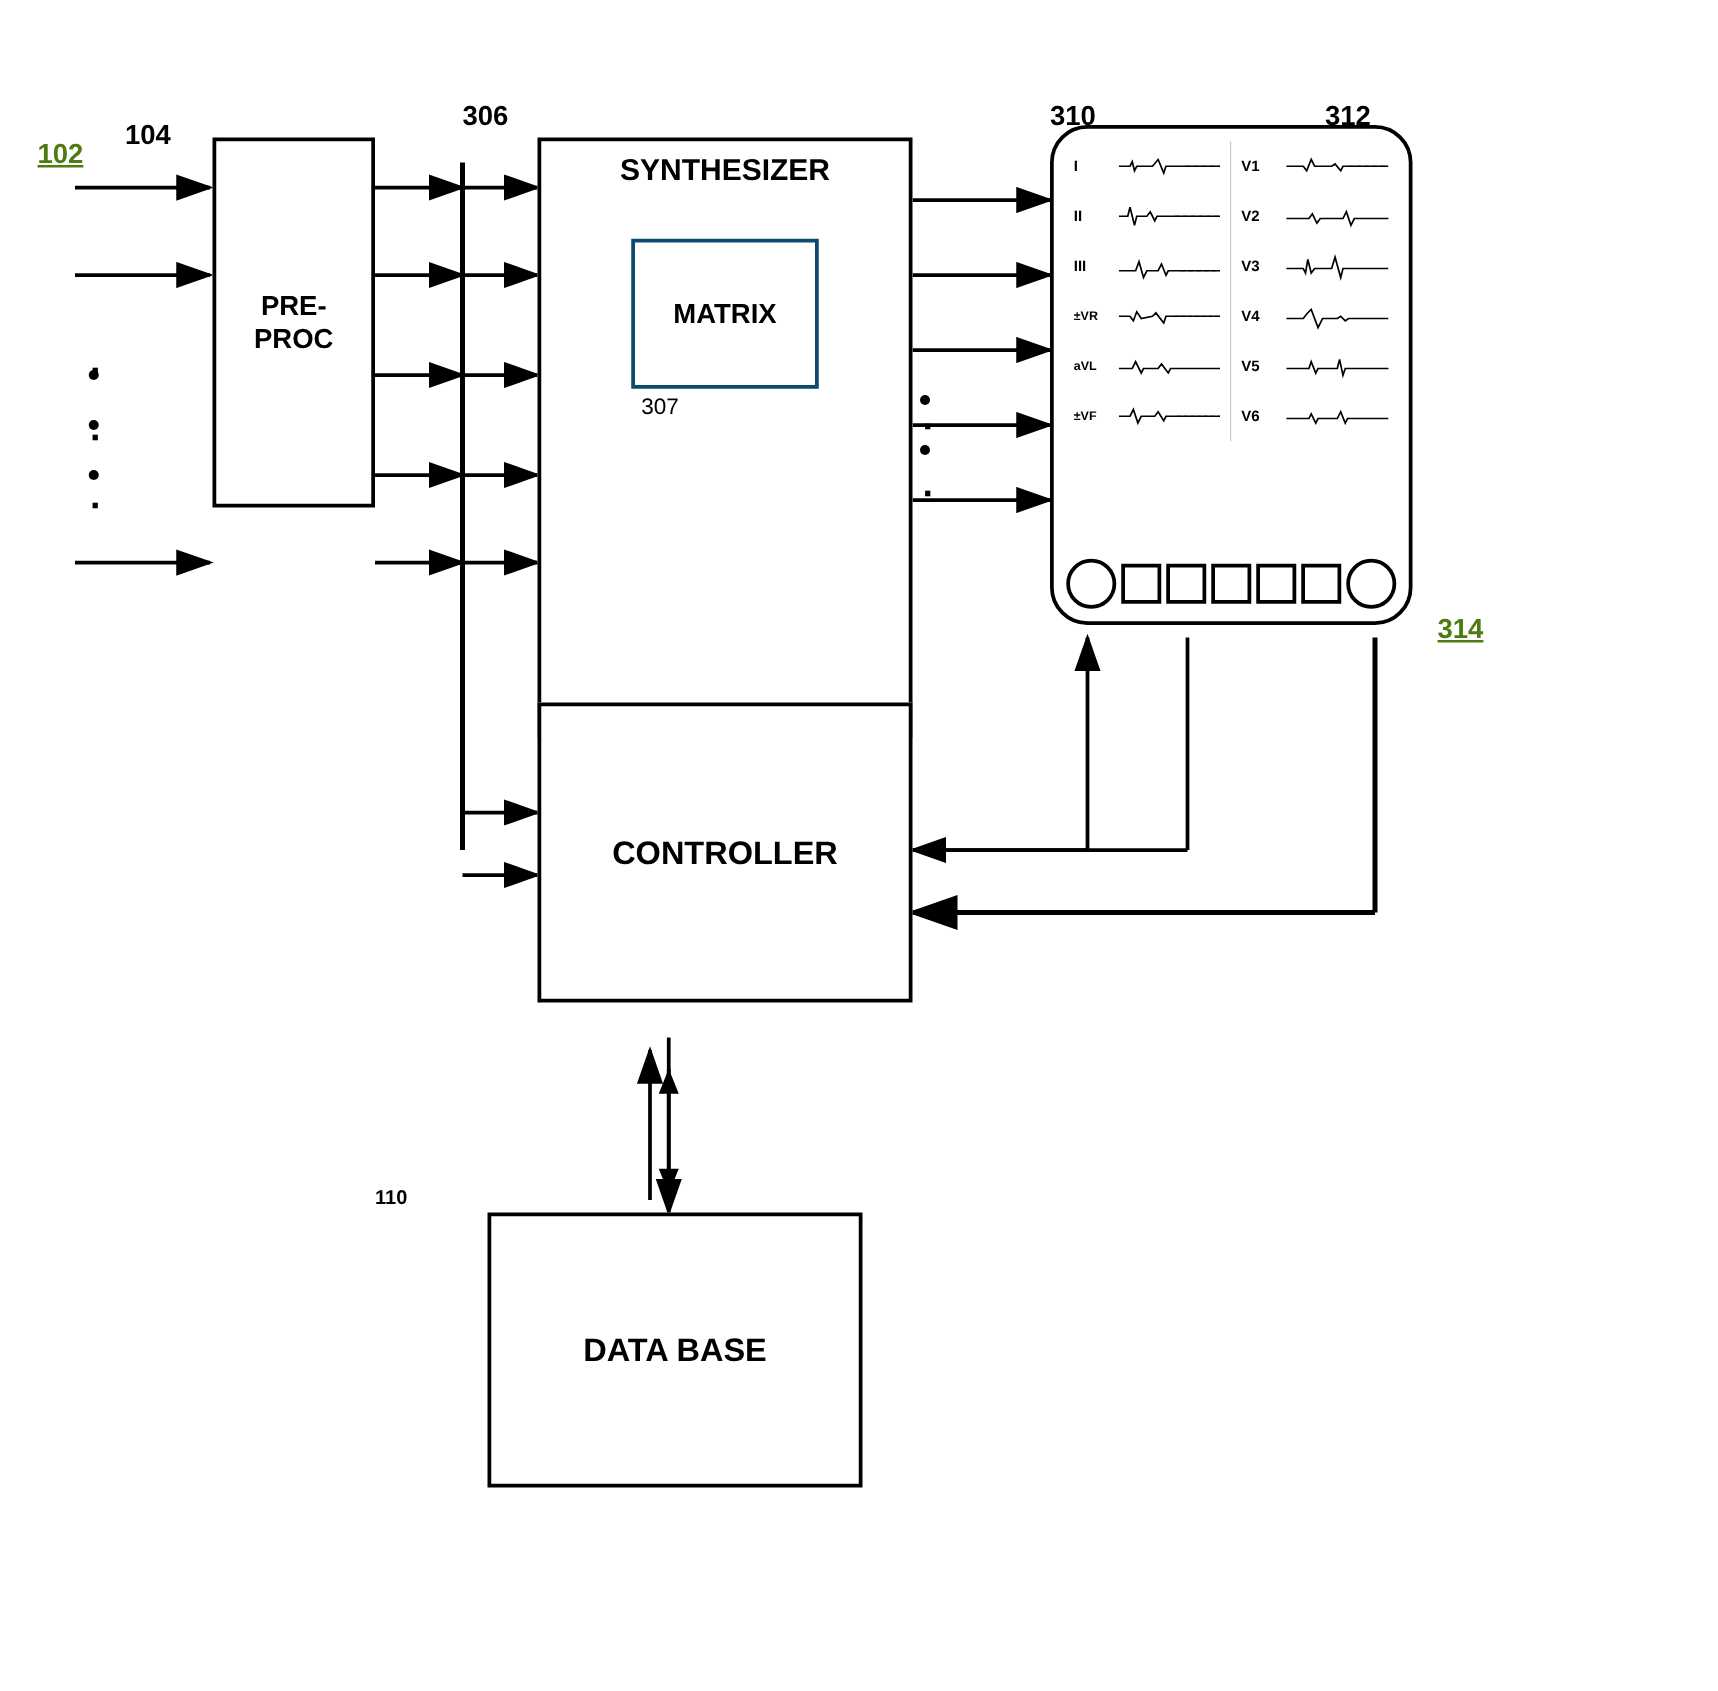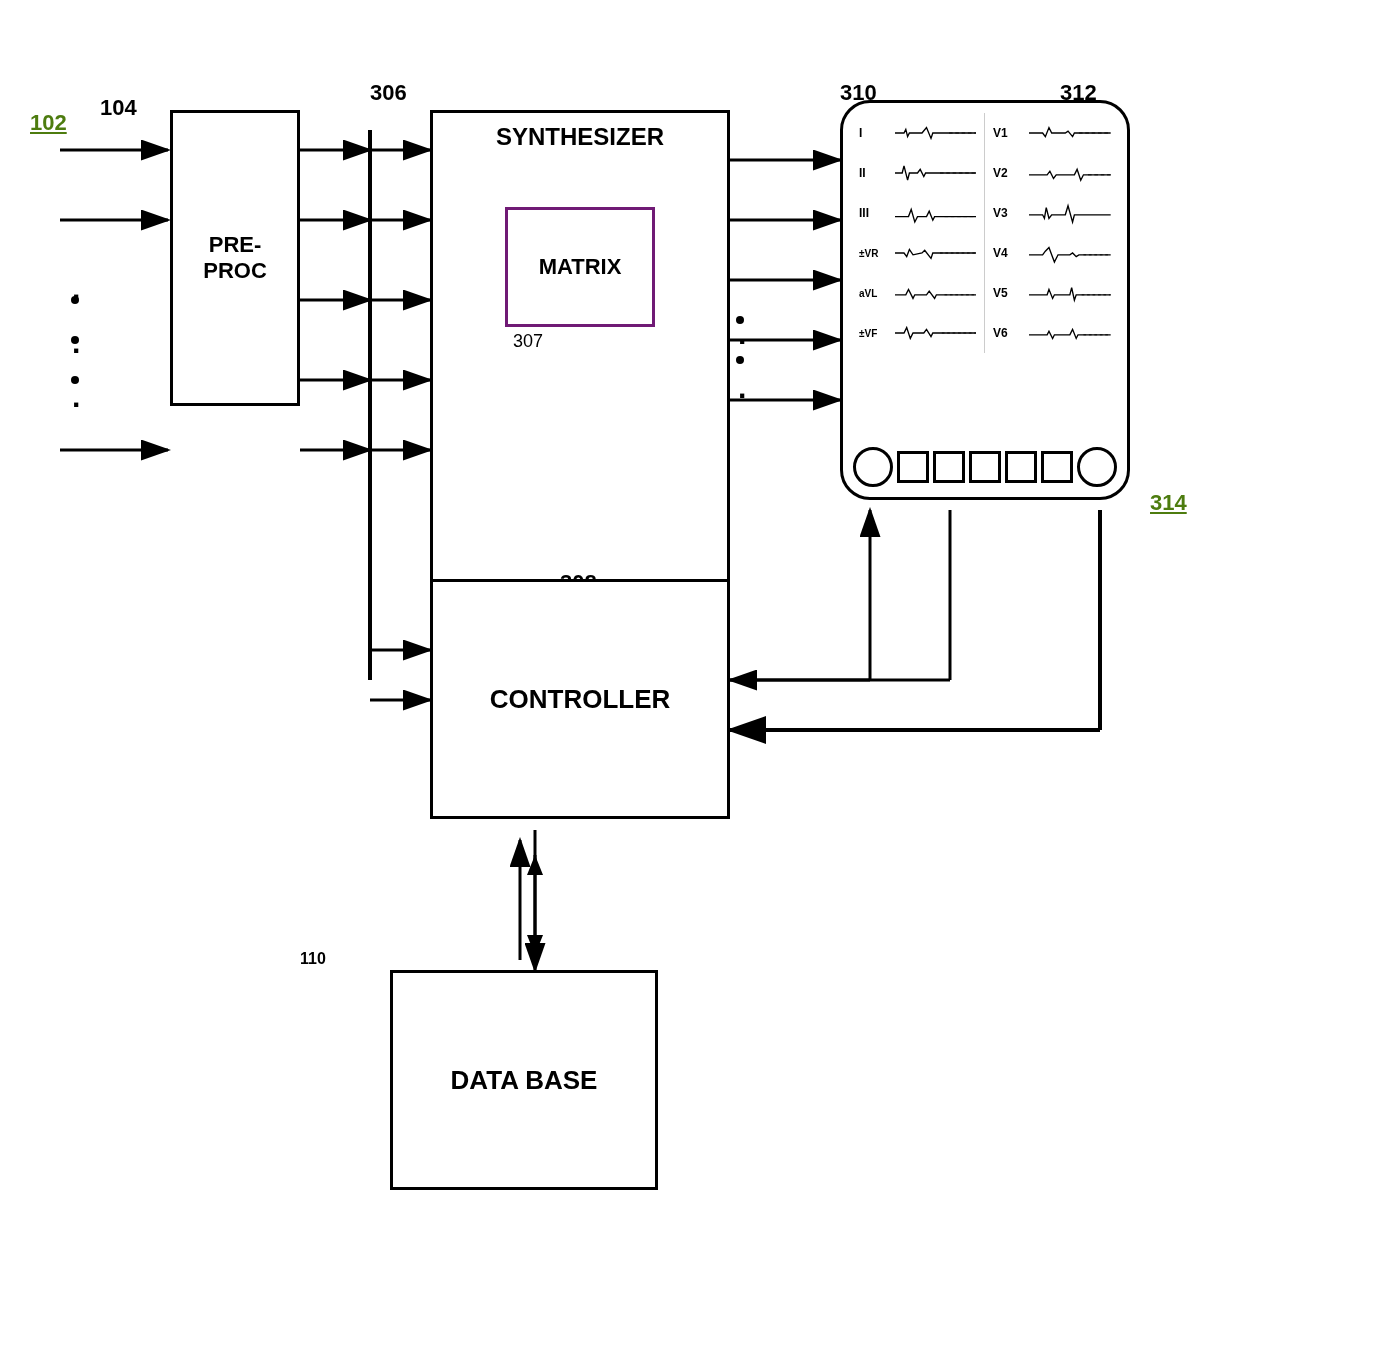--- a/index.html
+++ b/index.html
@@ -160,30 +160,30 @@
   <div class="block" style="left:170px; top:110px; width:130px; height:296px; font-size:22px;">
     <span style="white-space:pre-line; text-align:center;">PRE-
 PROC</span>
   </div>
 
   <div class="label" style="left:370px; top:80px; font-size:22px;">306</div>
 
   <div class="block" style="left:430px; top:110px; width:300px; height:480px; font-size:24px; flex-direction:column; justify-content:flex-start; padding-top:10px;">
     <div style="font-size:24px; font-weight:bold; margin-bottom:20px;">SYNTHESIZER</div>
 
-    <div style="border:3px solid #701a75; width:150px; height:120px; display:flex; align-items:center; justify-content:center; margin-top:36px;">
+    <div style="border:3px solid #0c4a6e; width:150px; height:120px; display:flex; align-items:center; justify-content:center; margin-top:20px;">
       <span style="font-size:22px; font-weight:bold;">MATRIX</span>
     </div>
 
     <div style="align-self:flex-start; margin-left:80px; margin-top:4px; font-size:18px; font-weight:normal;">307</div>
   </div>
 
   <div class="label" style="left:560px; top:570px; font-size:22px;">308</div>
 
-  <div class="block" style="left:430px; top:579px; width:300px; height:240px; font-size:26px;">
+  <div class="block" style="left:430px; top:562px; width:300px; height:240px; font-size:26px;">
     <span>CONTROLLER</span>
   </div>
 
   <div class="label" style="left:840px; top:80px; font-size:22px;">310</div>
 
   <div class="label" style="left:1060px; top:80px; font-size:22px;">312</div>
 
   <div class="monitor-screen" style="left:840px; top:100px; width:290px; height:400px;">
 
     <div style="padding: 10px 8px;">
@@ -299,21 +299,21 @@
       <div style="width:32px; height:32px; border:3px solid #000; background:#fff;"></div>
       <div style="width:32px; height:32px; border:3px solid #000; background:#fff;"></div>
       <div style="width:40px; height:40px; border-radius:50%; border:3px solid #000; background:#fff;"></div>
     </div>
   </div>
 
   <div class="label-underline" style="left:1150px; top:490px; font-size:22px;">314</div>
 
   <div class="label" style="left:300px; top:950px; font-size:16px;">110</div>
 
-  <div class="block" style="left:390px; top:970px; width:268px; height:220px; font-size:26px;">
+  <div class="block" style="left:390px; top:970px; width:300px; height:220px; font-size:26px;">
     <span>DATA BASE</span>
   </div>
 
   <div style="position:absolute; left:72px; top:270px; font-size:30px; font-weight:bold; line-height:1.8;">
     ·<br>·<br>·
   </div>
 
   <div style="position:absolute; left:738px; top:315px; font-size:30px; font-weight:bold; line-height:1.8;">
     ·<br>·
   </div>

